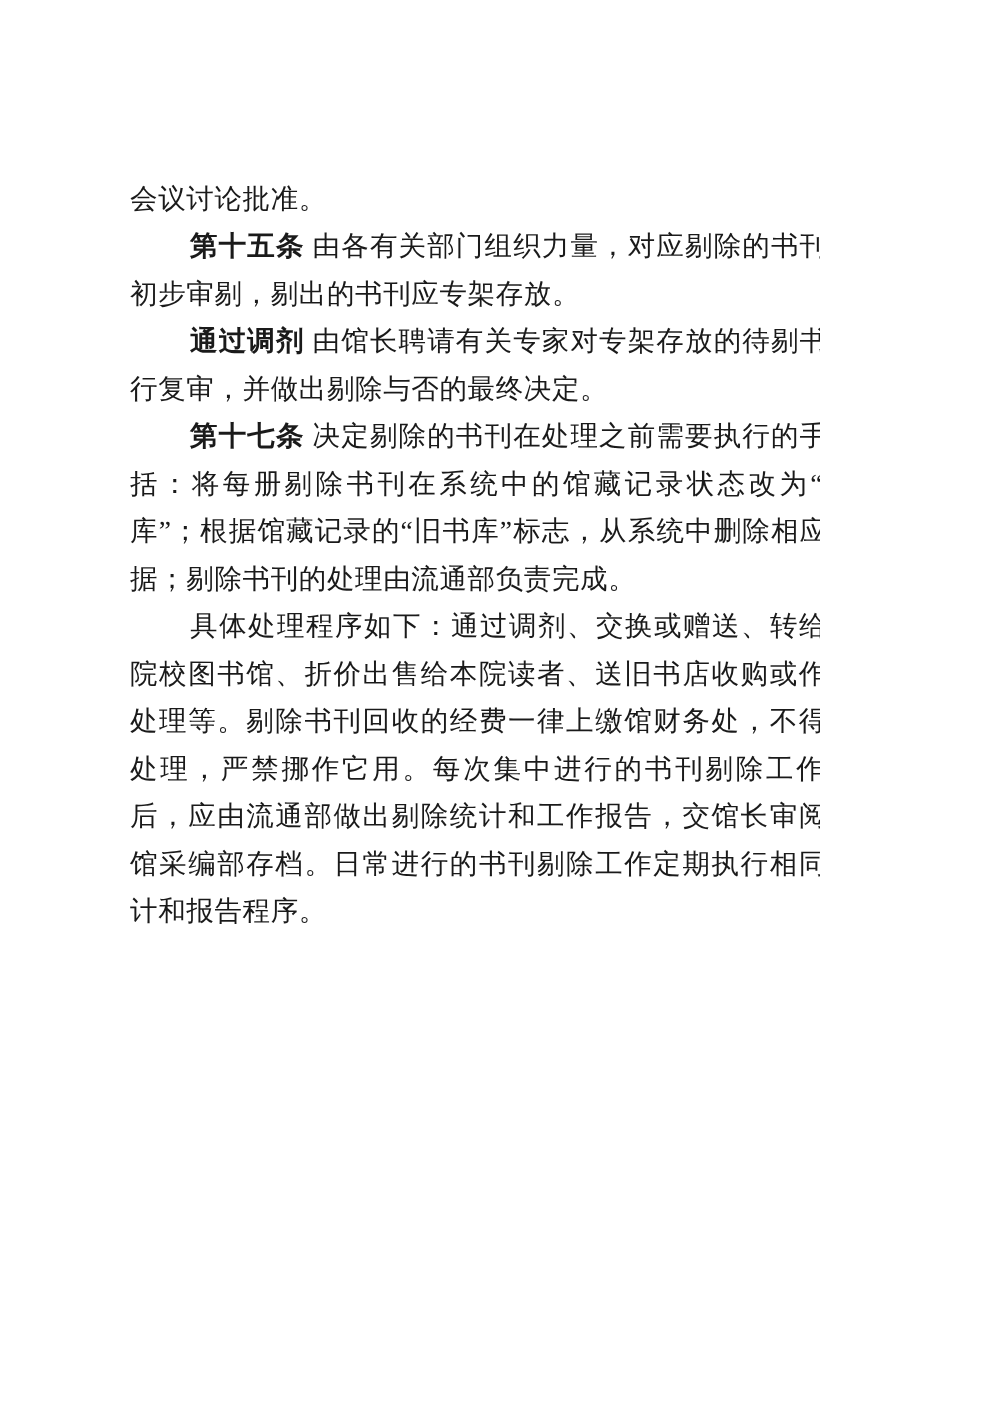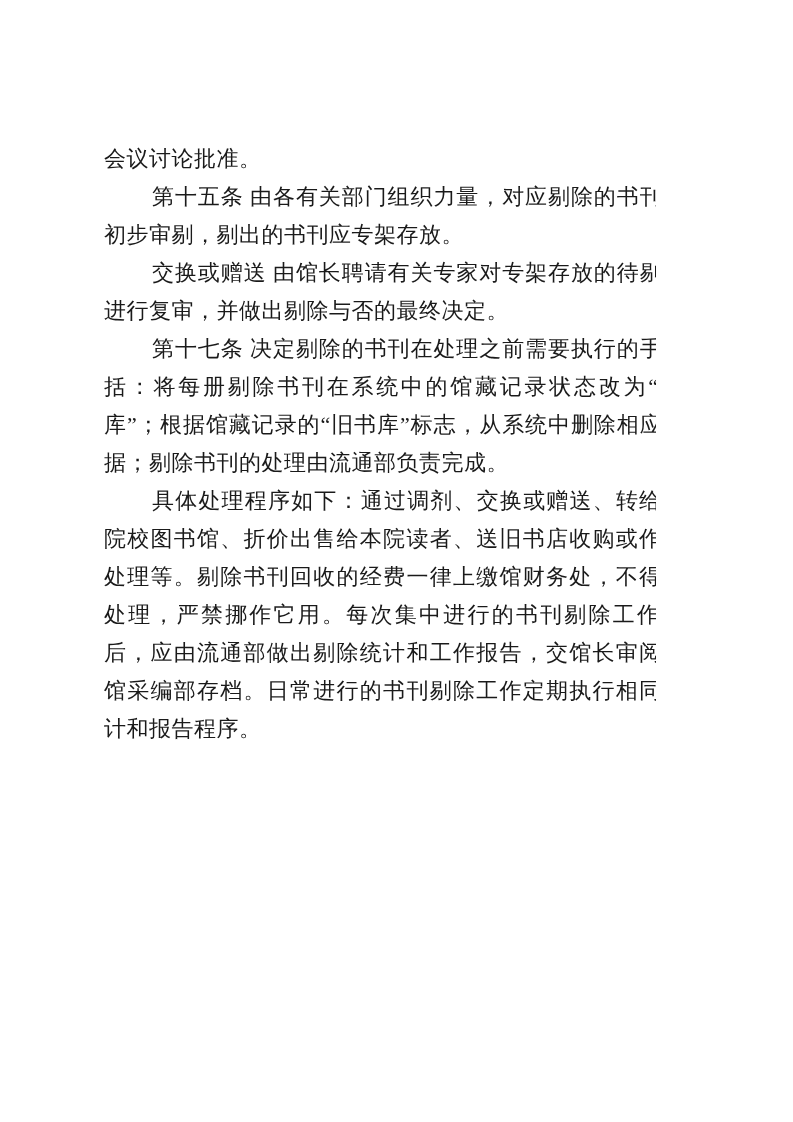--- a/index.html
+++ b/index.html
@@ -27,27 +27,27 @@
     text-align: justify;
   }
   .content p {
     margin: 0;
     padding: 0;
   }
   .content p.indent {
     text-indent: 48px;
   }
   .run-bold {
-    font-weight: normal;
+    font-weight: bold;
   }
 </style>
 </head>
 <body>
 
 <div class="page">
   <div class="content">
       <p class=""><span class="run">会议讨论批准。</span></p>
       <p class="indent"><span class="run-bold">第十五条</span><span class="run"> 由各有关部门组织力量，对应剔除的书刊进行初步审剔，剔出的书刊应专架存放。</span></p>
-      <p class="indent"><span class="run-bold">交换或赠送</span><span class="run"> 由馆长聘请有关专家对专架存放的待剔书刊进行复审，并做出剔除与否的最终决定。</span></p>
+      <p class="indent"><span class="run-bold">通过调剂</span><span class="run"> 由馆长聘请有关专家对专架存放的待剔书刊进行复审，并做出剔除与否的最终决定。</span></p>
       <p class="indent"><span class="run-bold">第十七条</span><span class="run"> 决定剔除的书刊在处理之前需要执行的手续包括：将每册剔除书刊在系统中的馆藏记录状态改为“旧书库”；根据馆藏记录的“旧书库”标志，从系统中删除相应的数据；剔除书刊的处理由流通部负责完成。</span></p>
       <p class="indent"><span class="run">具体处理程序如下：通过调剂、交换或赠送、转给其它院校图书馆、折价出售给本院读者、送旧书店收购或作废纸处理等。剔除书刊回收的经费一律上缴馆财务处，不得擅自处理，严禁挪作它用。每次集中进行的书刊剔除工作完成后，应由流通部做出剔除统计和工作报告，交馆长审阅后交馆采编部存档。日常进行的书刊剔除工作定期执行相同的统计和报告程序。</span></p>
     </div>
 </div>
 
 </body></html>

